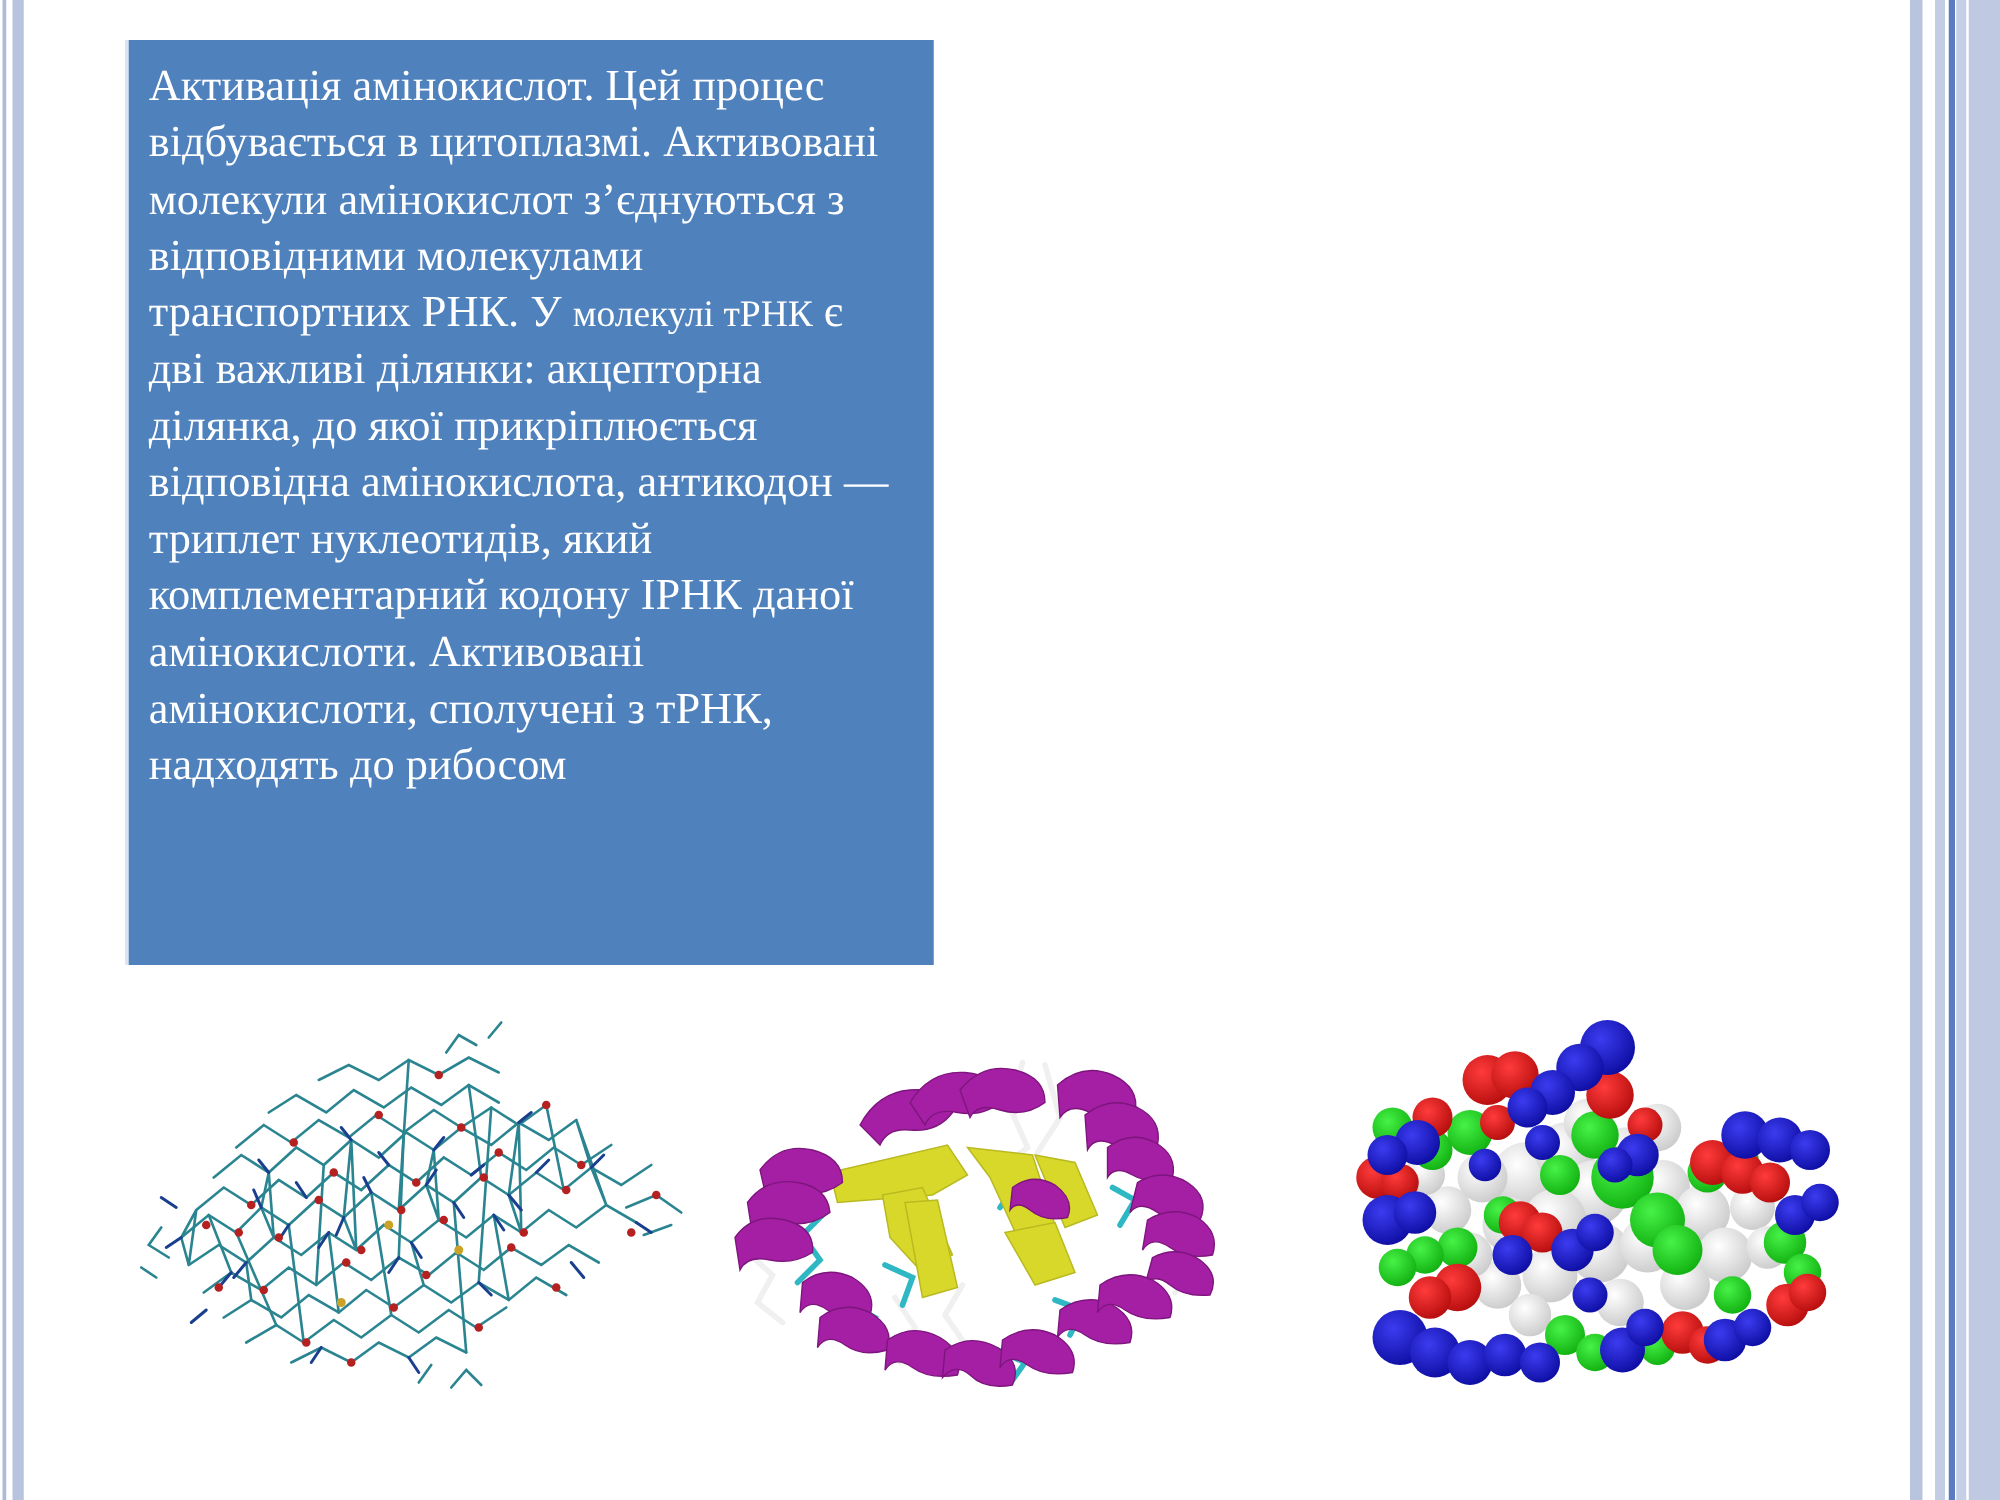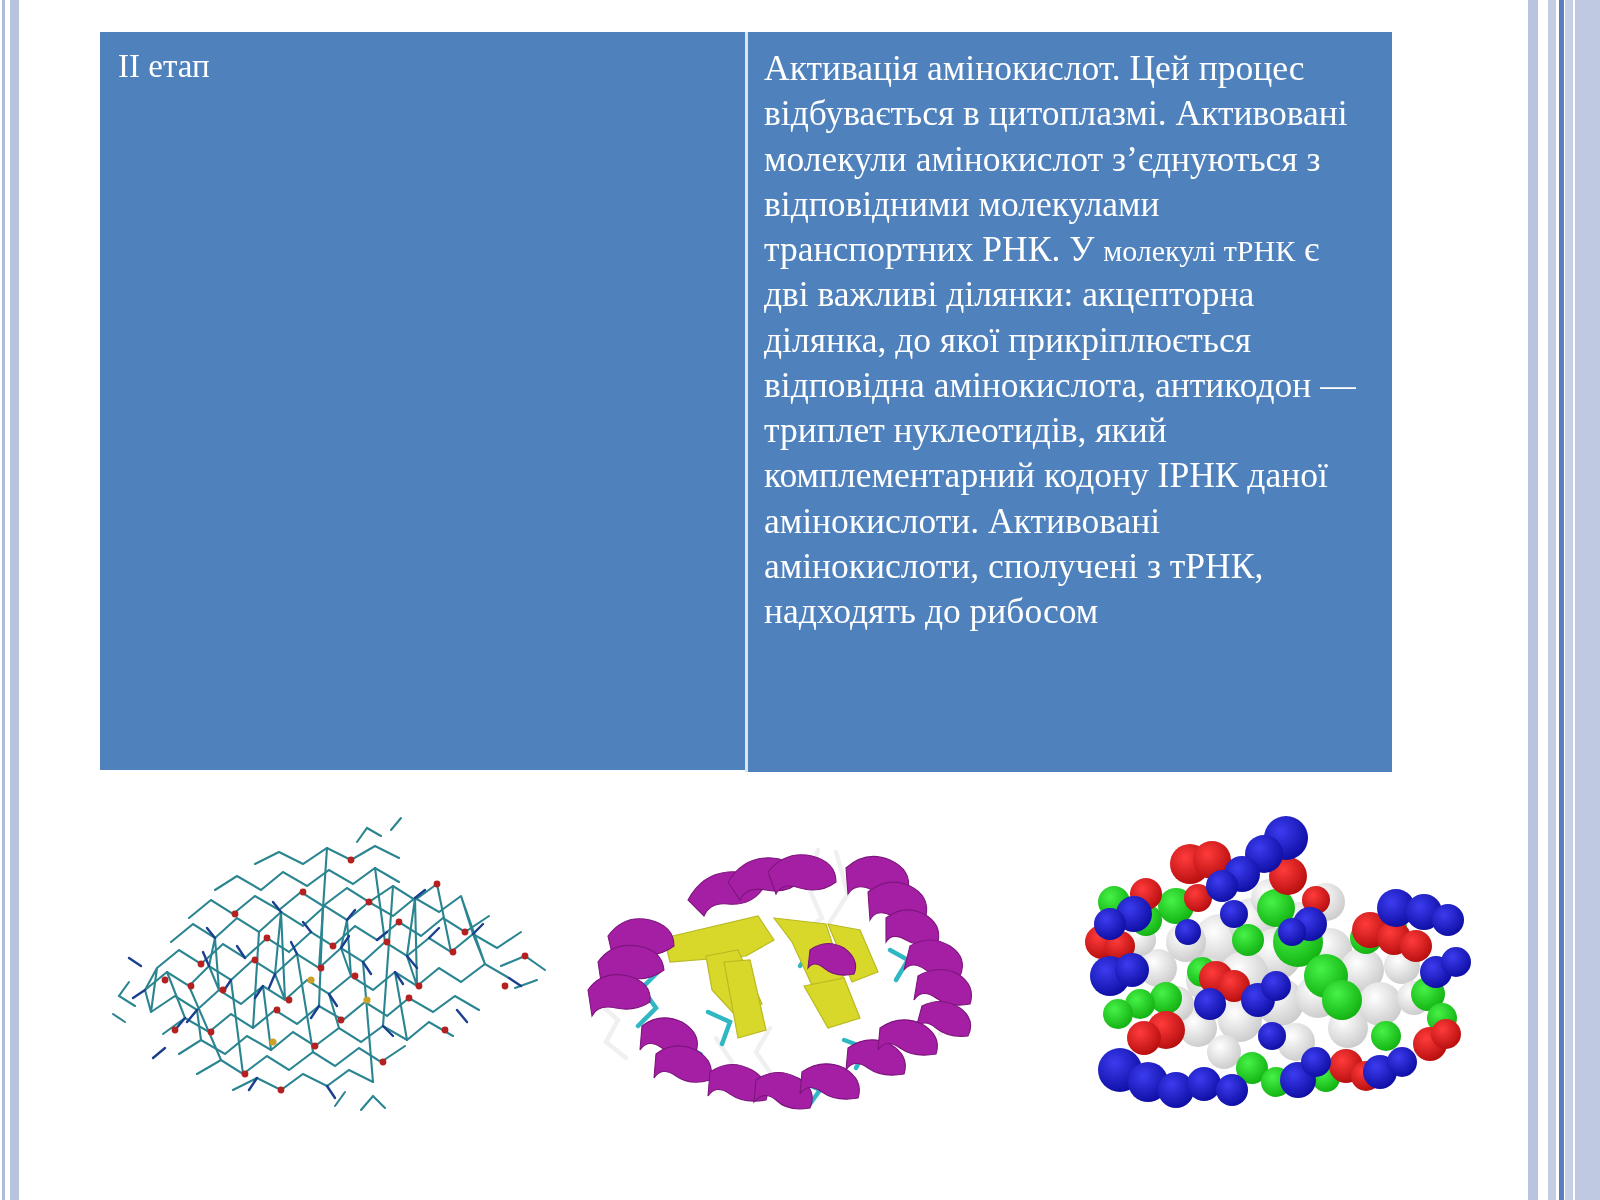--- a/index.html
+++ b/index.html
@@ -113,23 +113,20 @@
   <div class="edge-bar" id="left-wide-band"></div>
 
   <div class="edge-bar" id="right-band-a"></div>
   <div class="edge-bar" id="right-band-b"></div>
   <div class="edge-bar" id="right-rule"></div>
   <div class="edge-bar" id="right-band-c"></div>
   <div class="edge-bar" id="right-band-d"></div>
 
   <div id="stage-table">
 
-    <div class="table-cell" id="cell-stage-label">
-      <div class="stage-label-text">II етап</div>
-    </div>
 
     <div class="table-cell" id="cell-stage-desc">
       <p class="stage-desc-text"><span>Активація амінокислот. Цей процес відбувається в цитоплазмі. Активовані молекули амінокислот з’єднуються з відповідними молекулами транспортних РНК. У </span><span class="small-run">молекулі тРНК</span><span> є дві важливі ділянки: акцепторна ділянка, до якої прикріплюється відповідна амінокислота, антикодон — триплет нуклеотидів, який комплементарний кодону ІРНК даної амінокислоти. Активовані амінокислоти, сполучені з тРНК, надходять до рибосом</span></p>
     </div>
 
   </div>
 
   <div id="molecule-strip">
 
     <div class="molecule-figure" id="molecule-stick">

